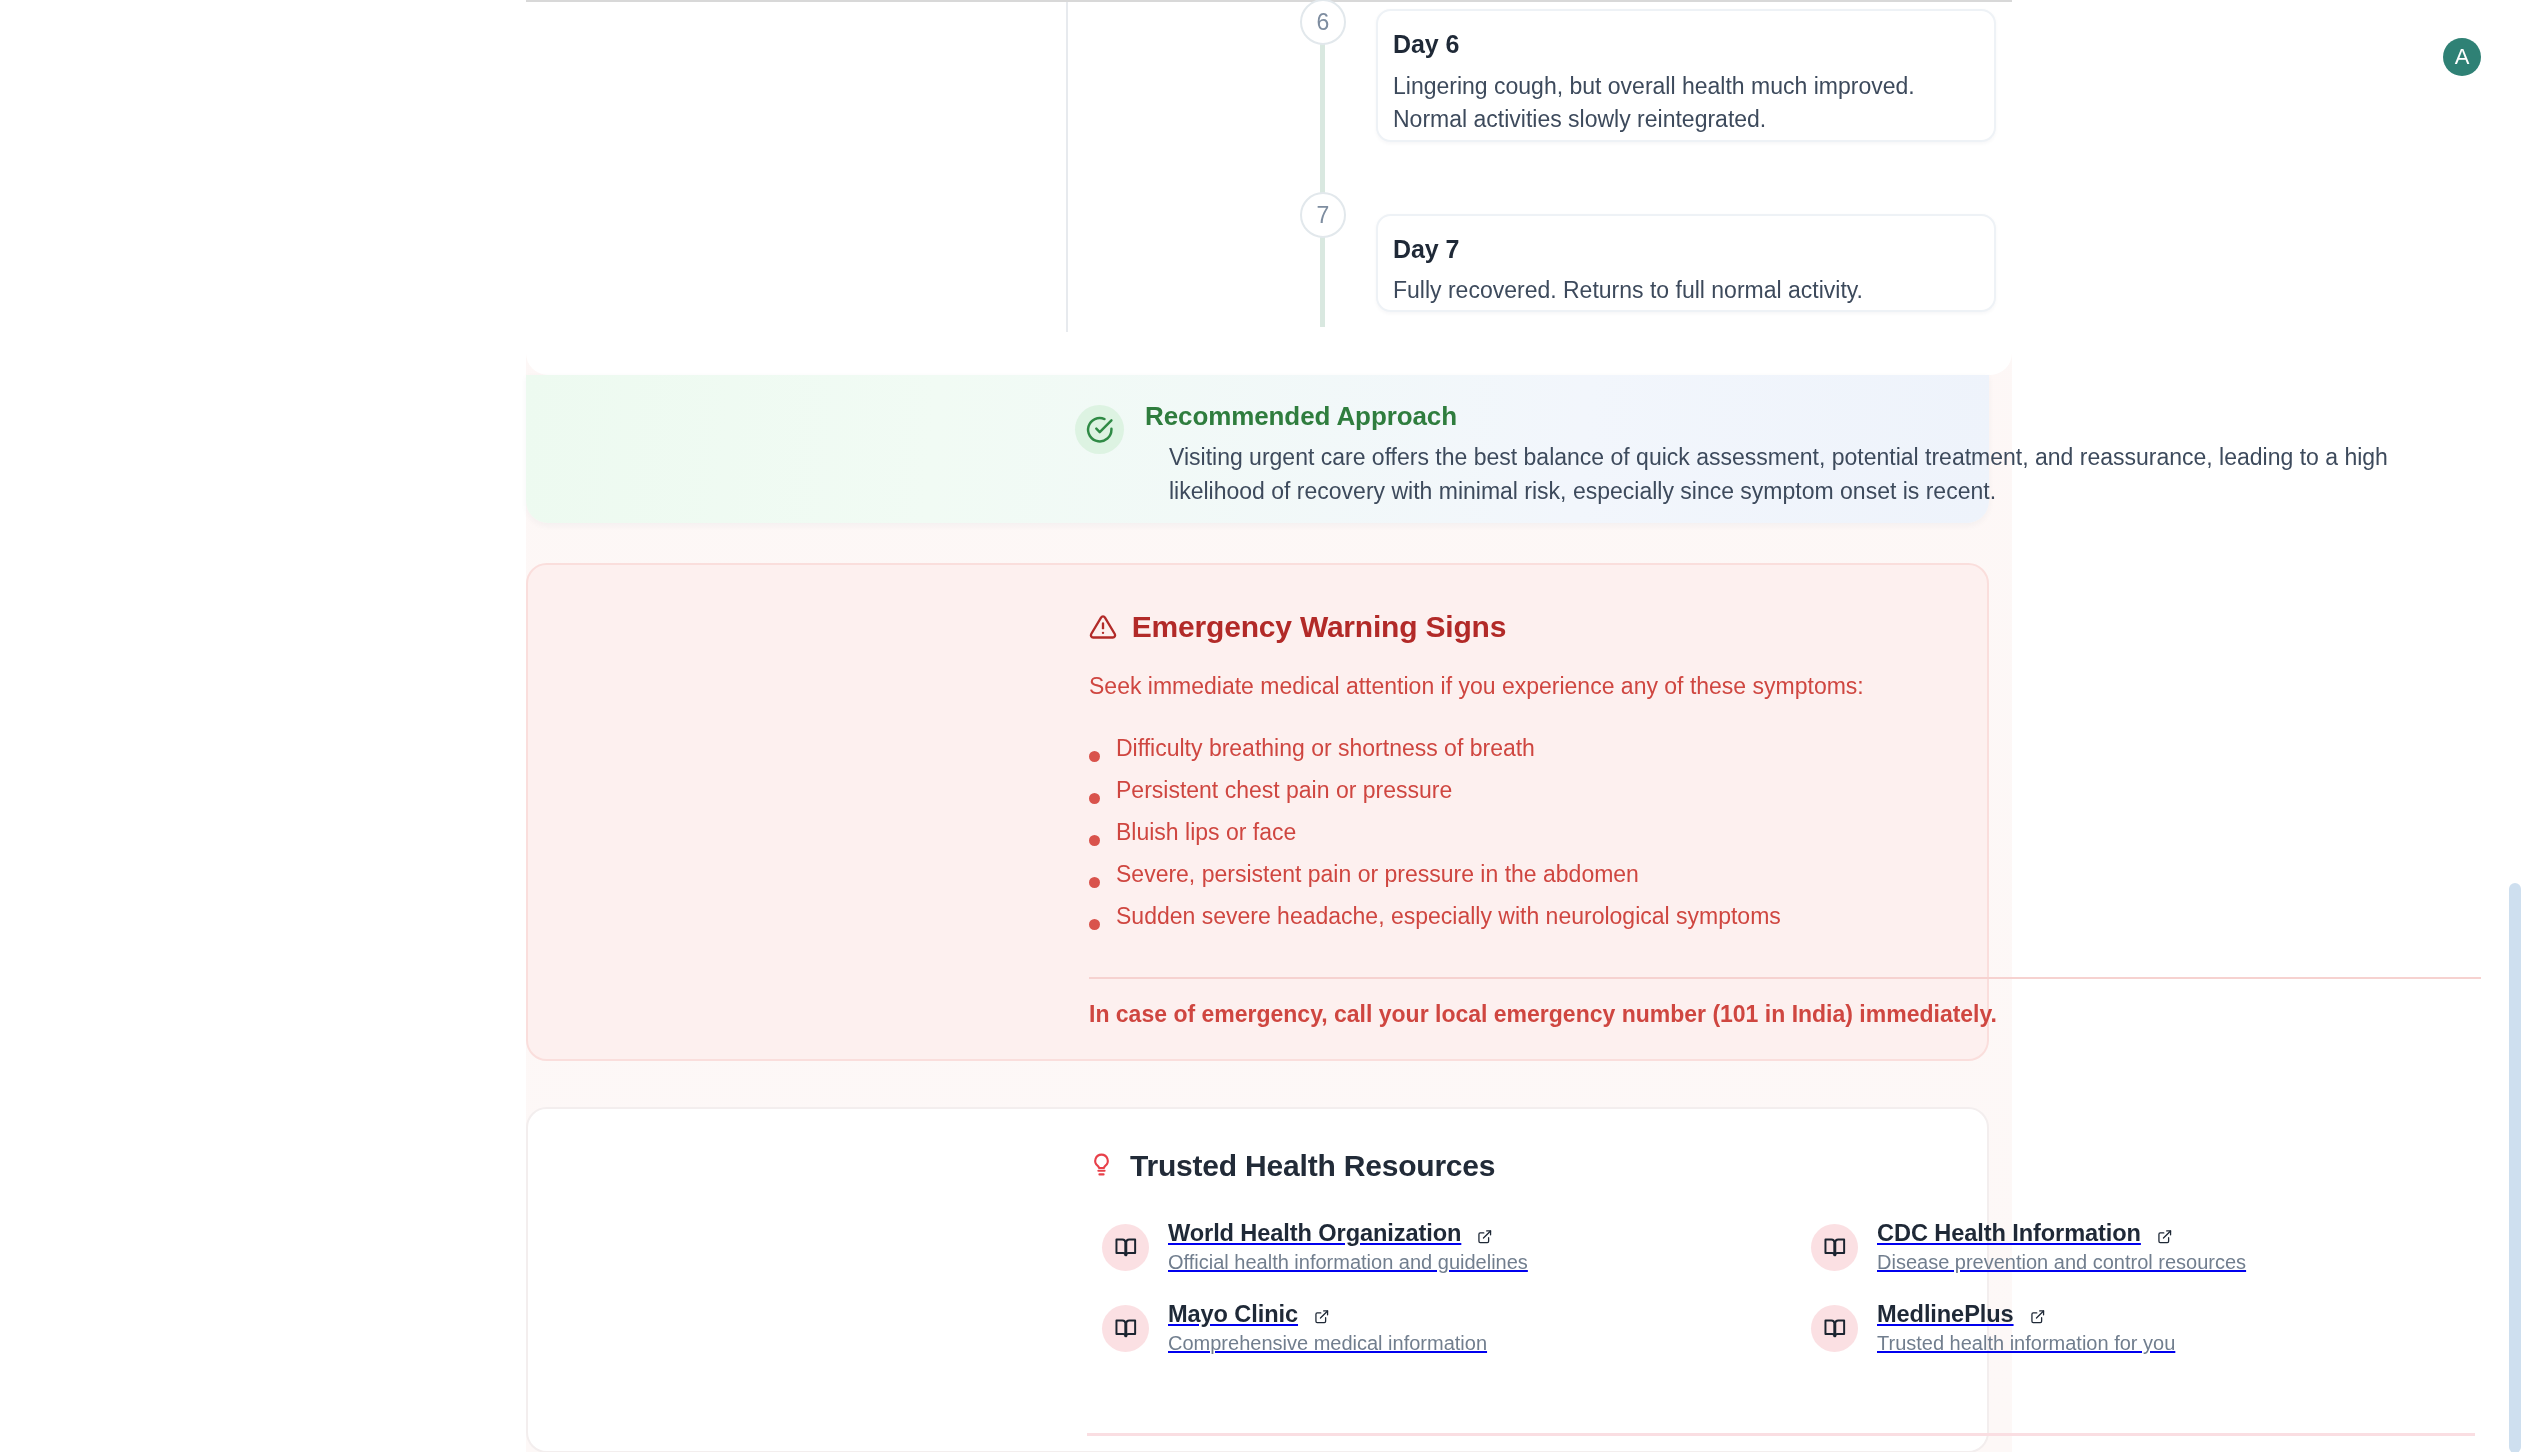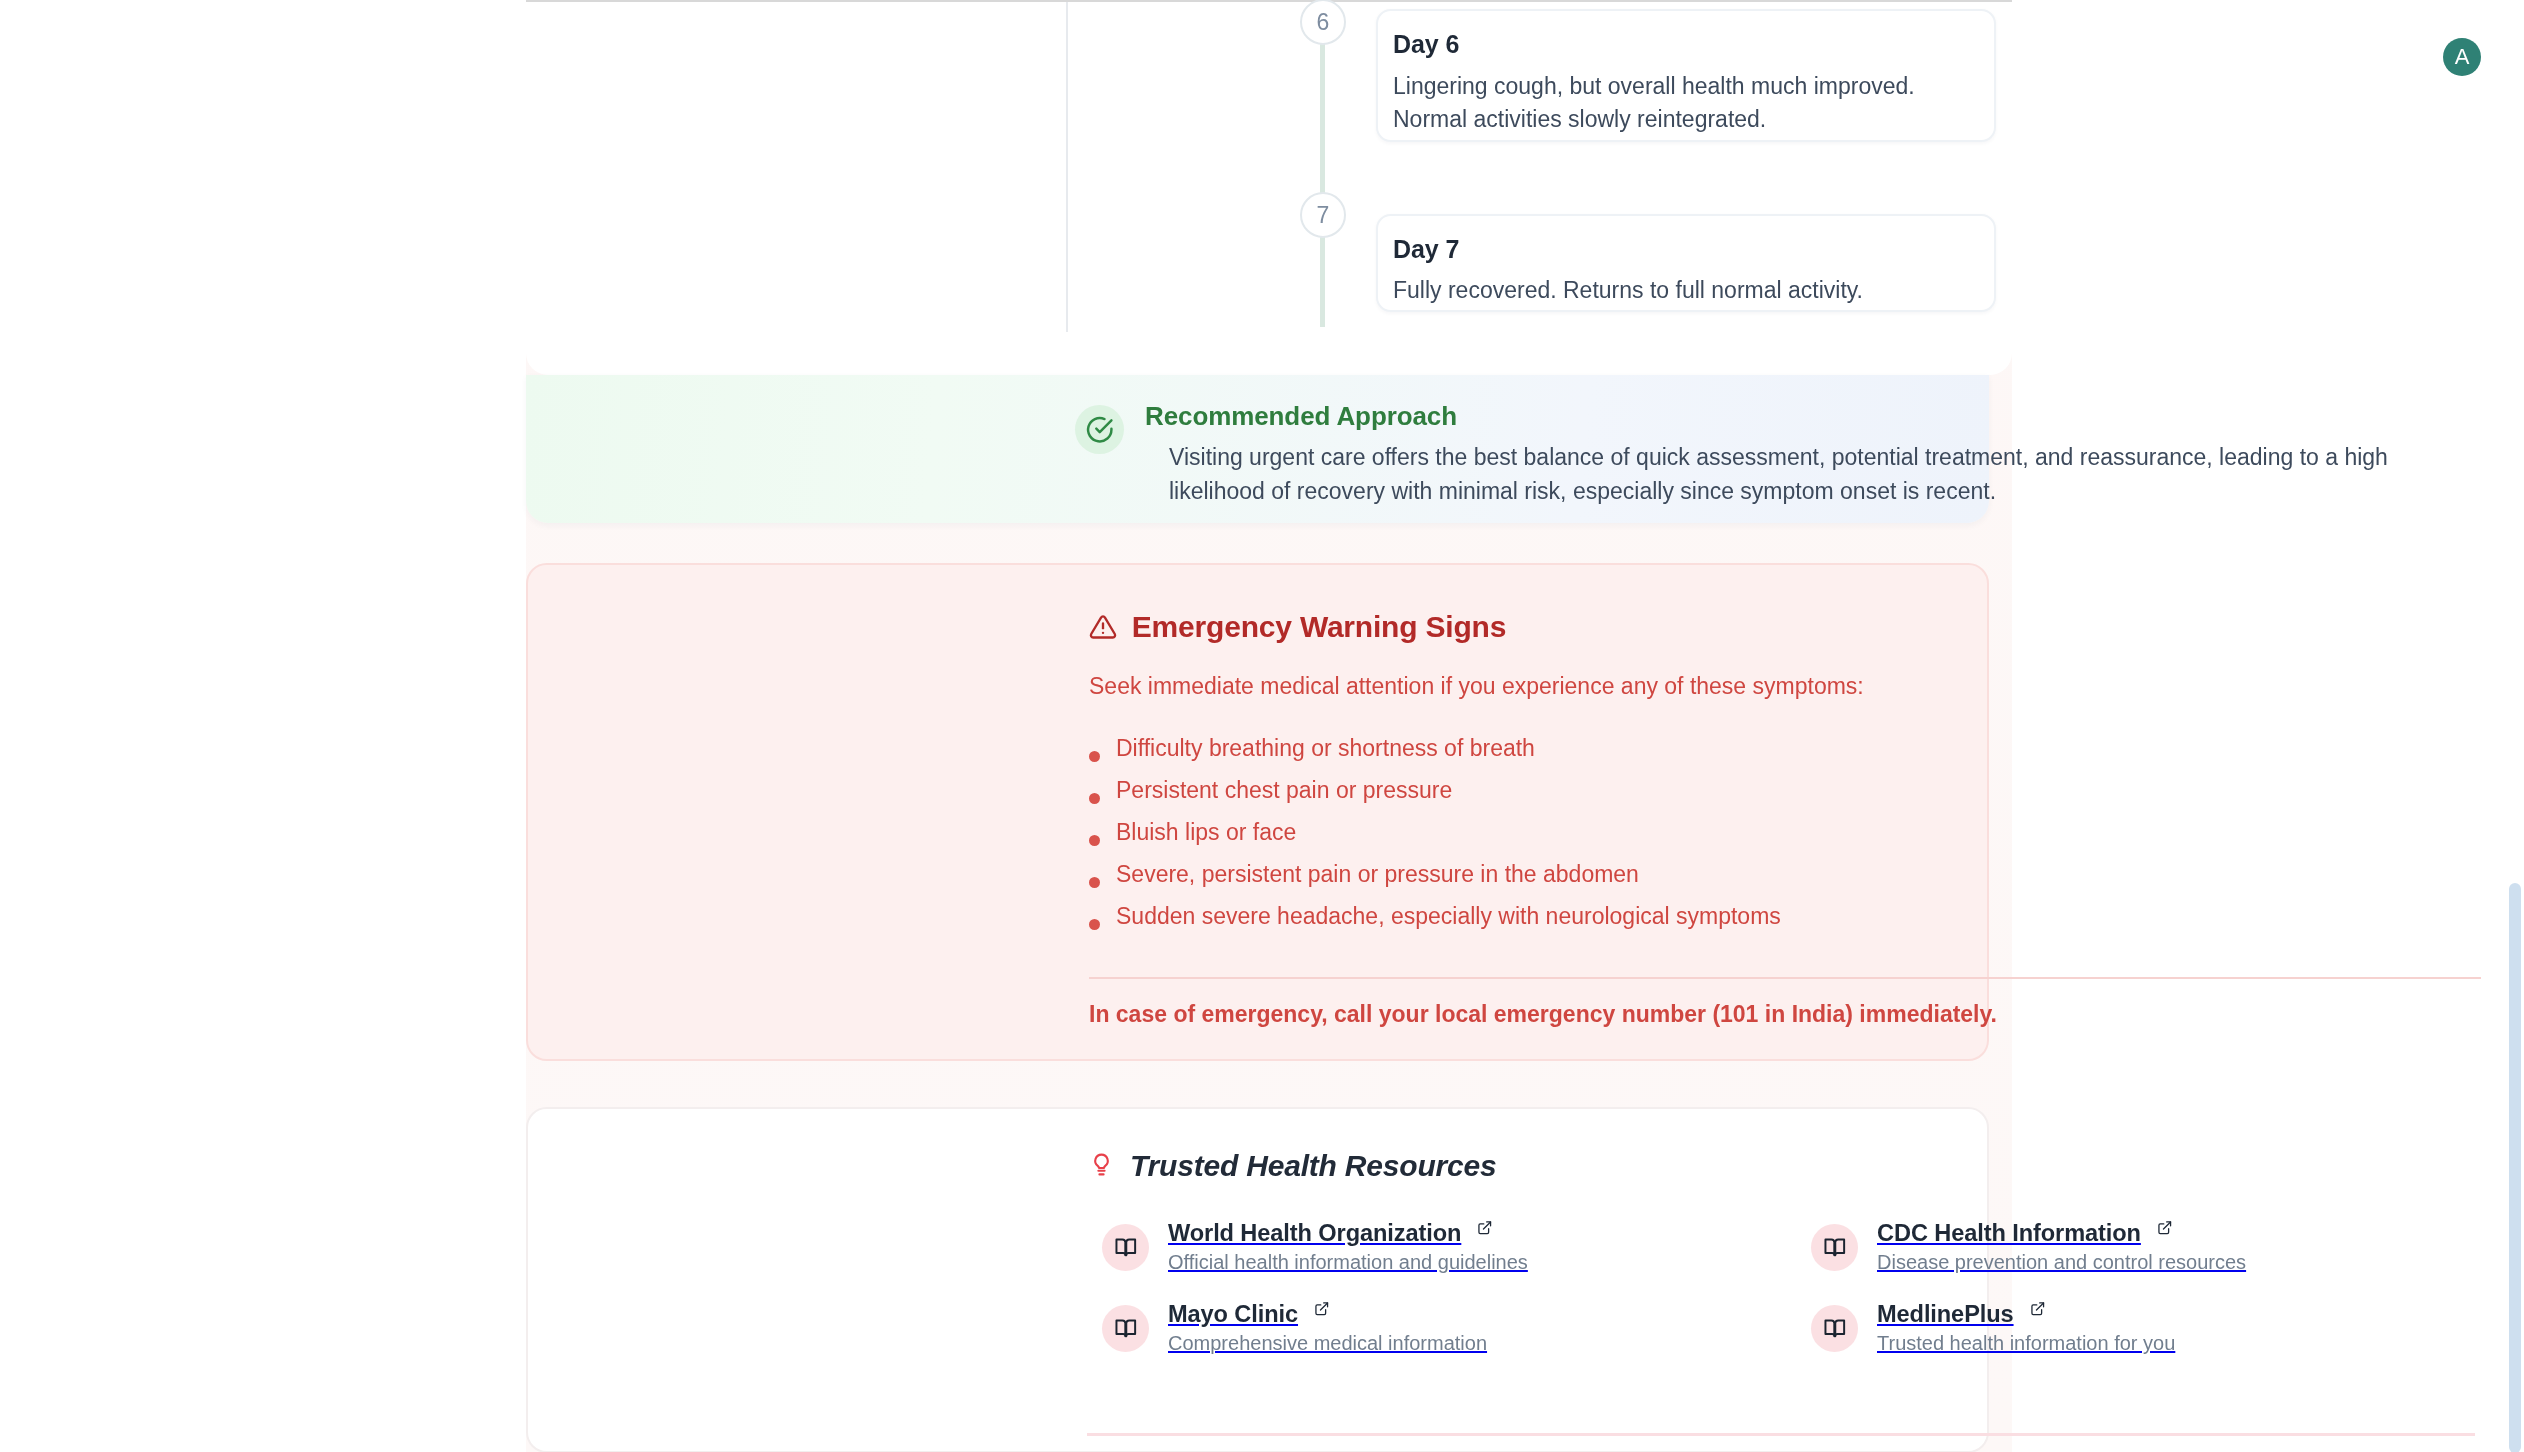--- a/index.html
+++ b/index.html
@@ -105,37 +105,37 @@
     font-size: 23px; font-weight: 700; color: #cf4640;
   }
 
   
   .resources-card {
     position: absolute; left: 0; top: 1107px; width: 1463px; height: 346px;
     background: #ffffff; border: 2.2px solid #f3eeee; border-radius: 20.7px;
   }
   .res-head {
     position: absolute; left: 563px; top: 1149px;
-    display: flex; align-items: center; gap: 16px; font-style: italic;
+    display: flex; align-items: center; gap: 16px;
   }
   .res-title {
     font-size: 30px; font-weight: 700; color: #222b38; letter-spacing: -0.2px;
   }
   .res-grid {
     position: absolute; left: 576px; top: 1220px;
     width: 1366px;
     display: grid; grid-template-columns: 709px 709px; row-gap: 26.6px;
   }
   .res-item { display: flex; align-items: center; gap: 19px; }
   .res-icon-wrap {
     width: 47px; height: 47px; border-radius: 50%;
     background: #fbe0e3; flex: none;
     display: flex; align-items: center; justify-content: center;
   }
-  .res-name-row { display: flex; align-items: flex-start; gap: 16px; }
+  .res-name-row { display: flex; align-items: flex-end; gap: 16px; }
   .res-name { font-size: 23.6px; font-weight: 700; color: #1f2937; letter-spacing: -0.1px; }
   .res-desc { font-size: 20px; color: #717e8e; margin-top: 4.4px; }
   .res-bottom-divider {
     position: absolute; left: 561px; top: 1433px; width: 1388px; height: 3px;
     background: #fadee2;
   }
 
   
   .avatar {
     position: absolute; left: 2443px; top: 38px;

